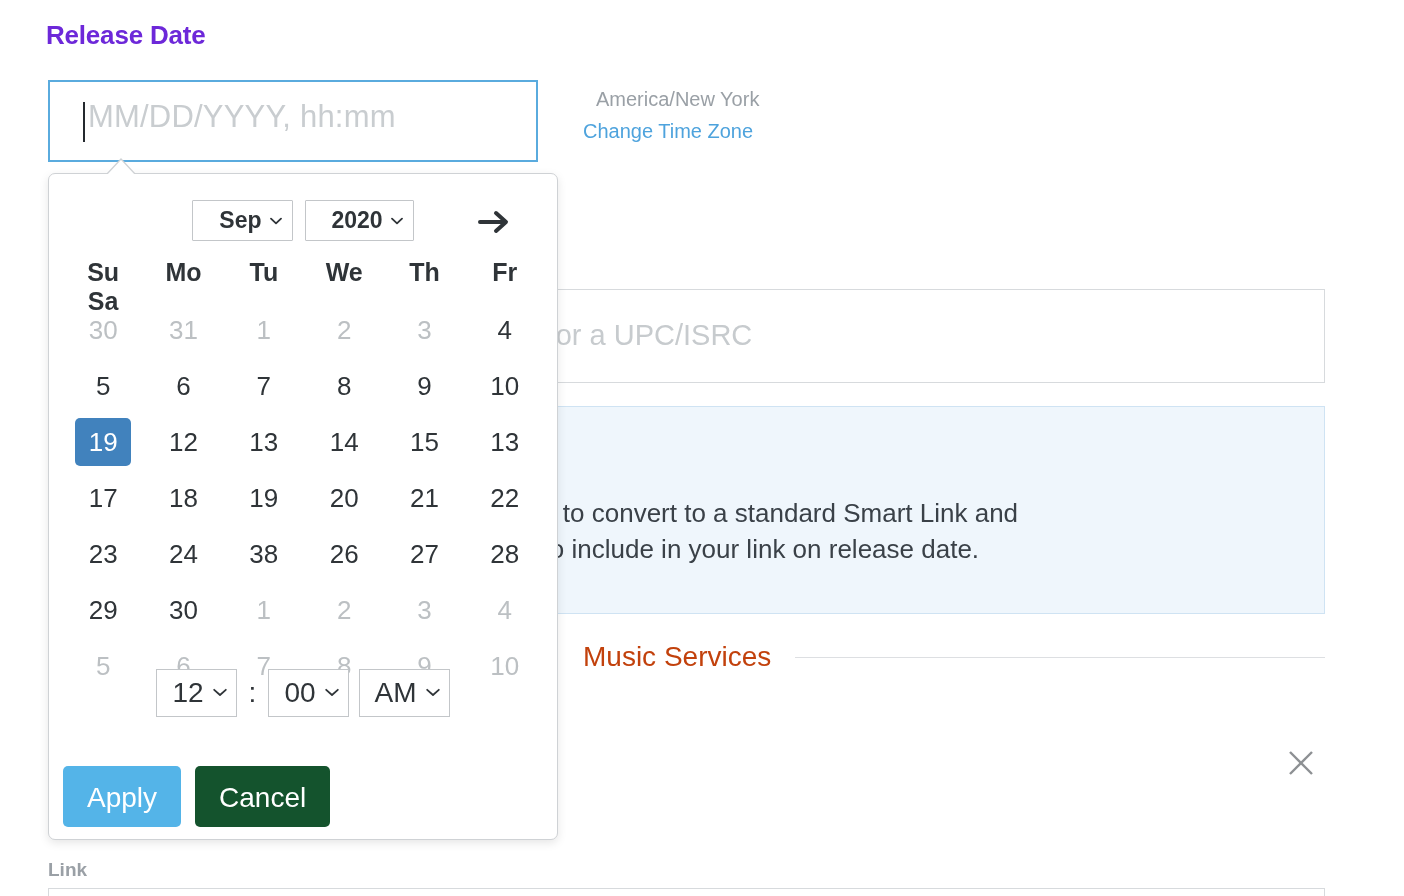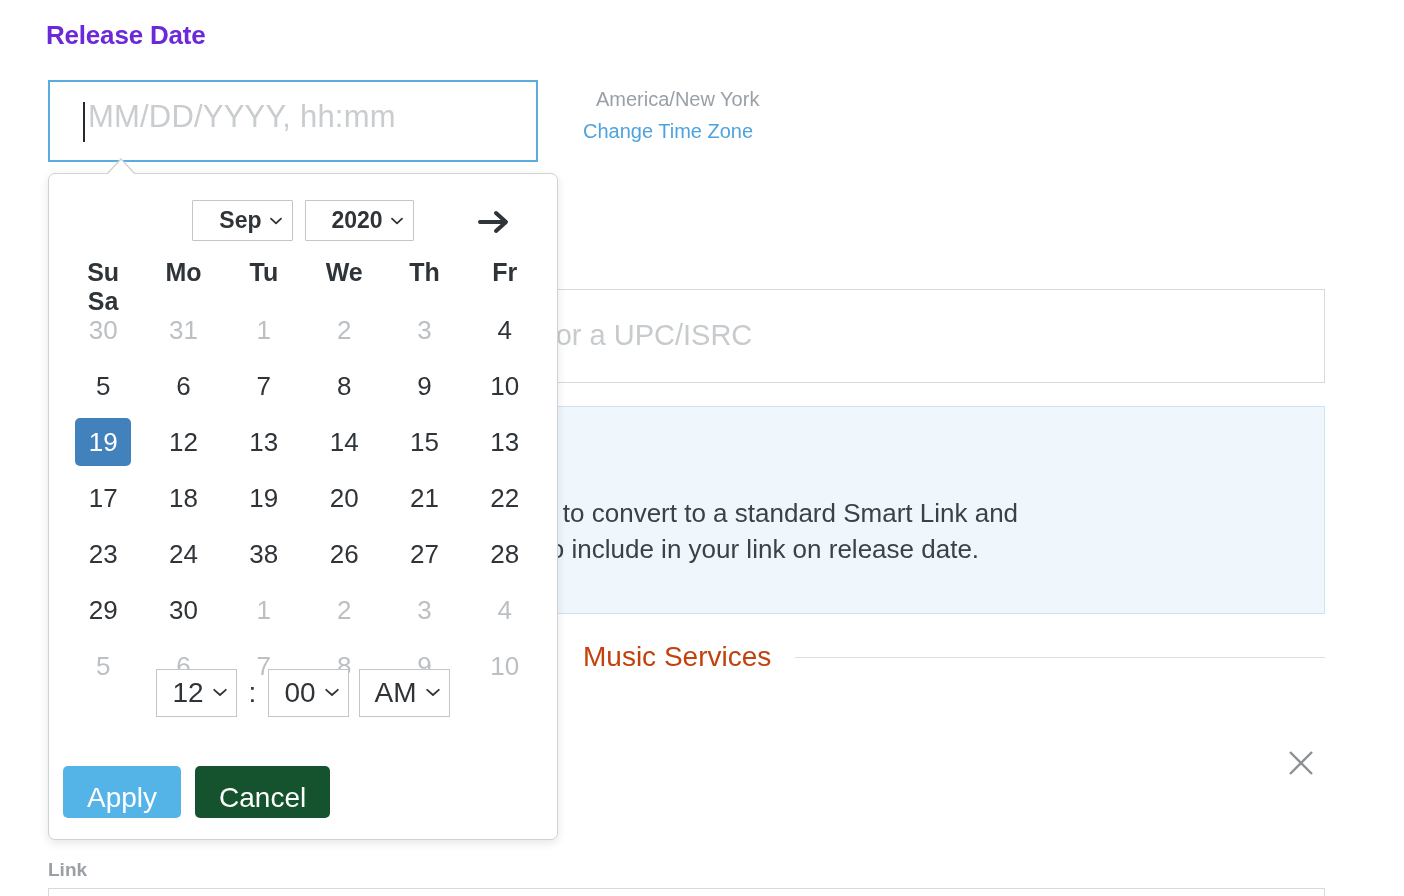--- a/index.html
+++ b/index.html
@@ -315,21 +315,21 @@
 
   .dp-actions {
     position: absolute;
     left: 14px; top: 592px;
     display: flex;
     gap: 14px;
   }
   .btn {
     border: none;
     border-radius: 5px;
-    height: 52px;
+    height: 61px;
     padding: 16px 24px;
     font-size: 28px;
     color: #ffffff;
     font-family: "Liberation Sans", sans-serif;
     cursor: pointer;
   }
   .btn-apply { background: #54b4e8; }
   .btn-cancel { background: #14532d; }
 </style>
 </head>

